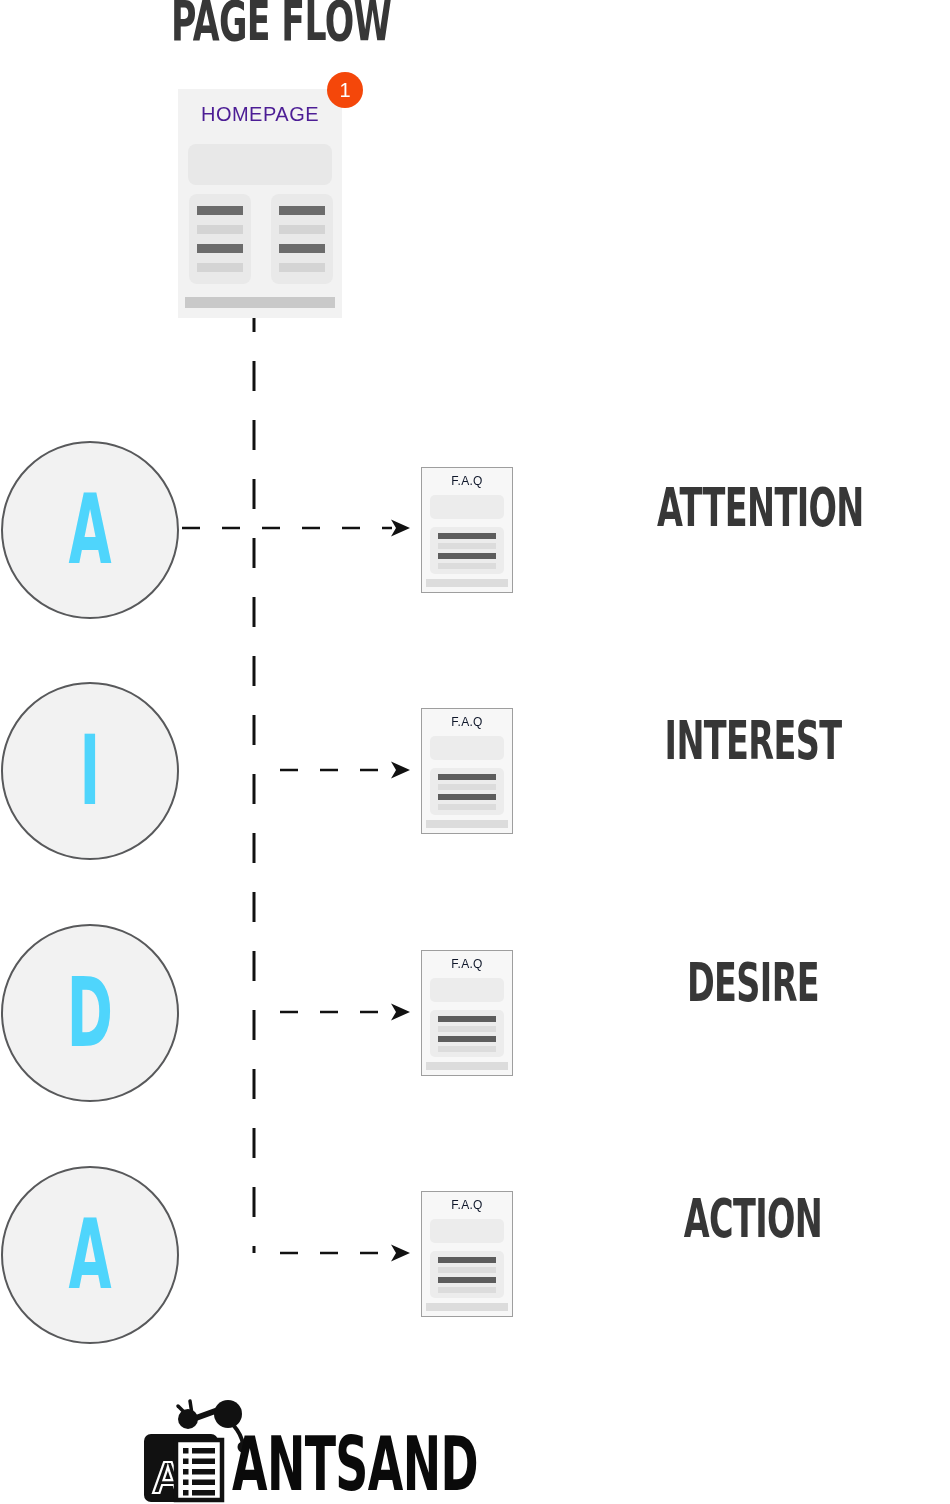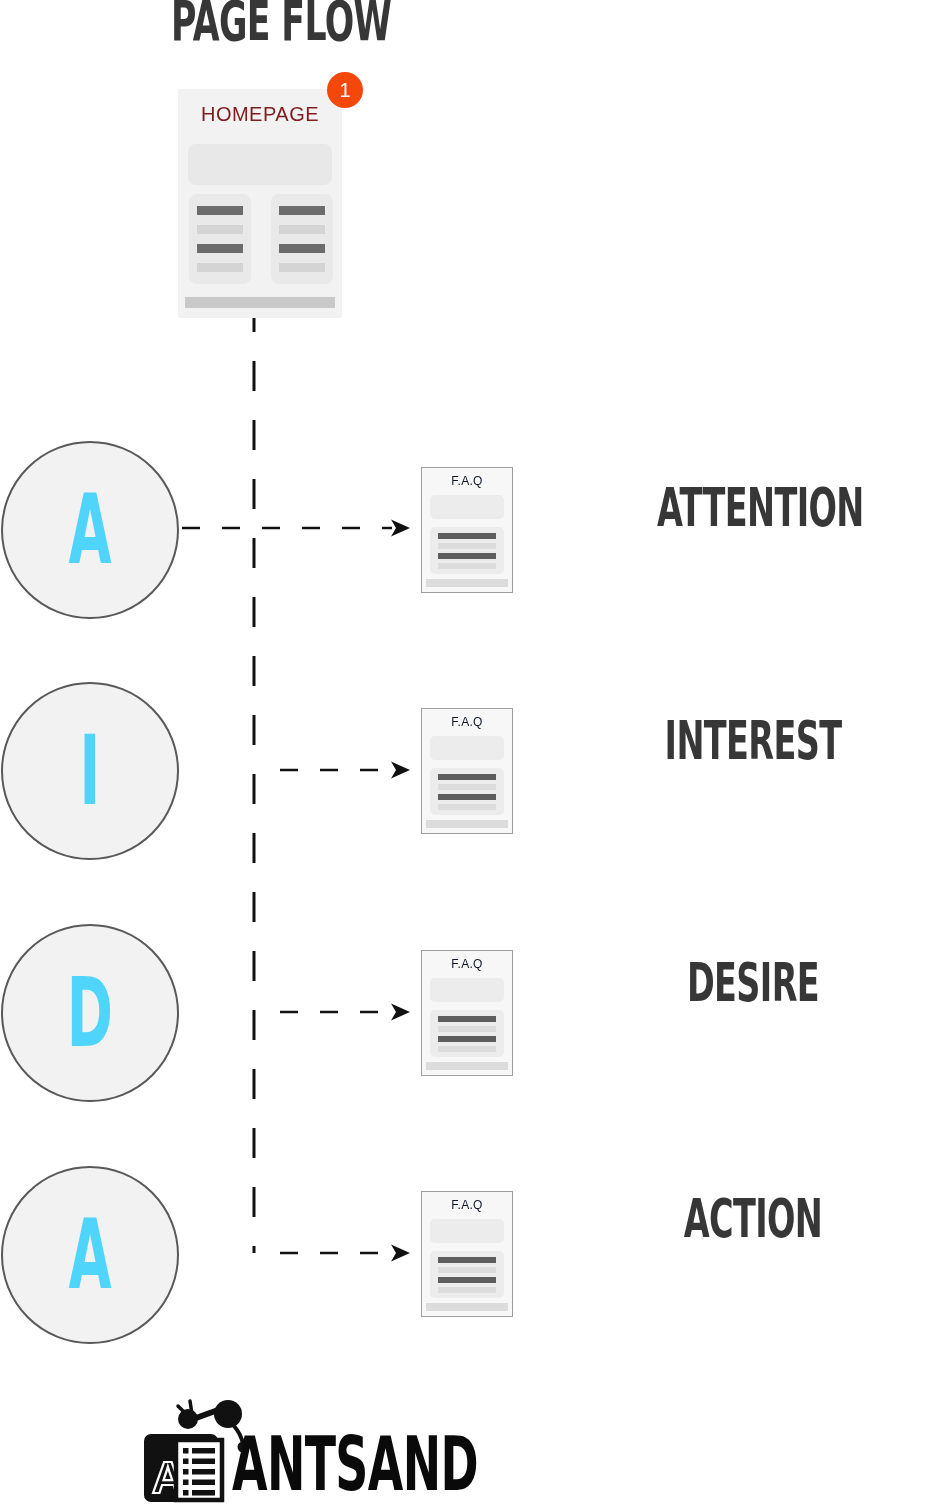--- a/index.html
+++ b/index.html
@@ -8,21 +8,21 @@
 
   
   .condensed{font-weight:bold;letter-spacing:-1px;transform:scaleX(0.62);transform-origin:left top;
              color:#373737;line-height:1;white-space:nowrap;}
 
   .page-title{position:absolute;left:171px;top:-7px;font-size:56px;}
 
   
   .home-card{position:absolute;left:178px;top:89px;width:164px;height:229px;background:#f2f2f2;}
   .home-title{position:absolute;left:0;top:14px;width:100%;text-align:center;
-              font-family:"Liberation Sans",sans-serif;font-size:20px;letter-spacing:.5px;color:#7f1d1d;}
+              font-family:"Liberation Sans",sans-serif;font-size:20px;letter-spacing:.5px;color:#4c1d95;}
   .hero{position:absolute;left:10px;top:55px;width:144px;height:41px;border-radius:8px;background:#e8e8e8;}
   .wcol{position:absolute;top:105px;width:62px;height:90px;border-radius:8px;background:#e9e9e9;
         display:flex;flex-direction:column;align-items:center;justify-content:center;gap:10px;}
   .wcol.c1{left:11px}.wcol.c2{left:93px}
   .bar{width:46px;height:9px;}
   .bar.dark{background:#6c6c6c}.bar.light{background:#d4d4d4}
   .home-footer{position:absolute;left:7px;top:208px;width:150px;height:11px;background:#c9c9c9;}
   .badge{position:absolute;left:149px;top:-17px;width:36px;height:36px;border-radius:50%;
          background:#f4470a;color:#ffffff;display:flex;align-items:center;justify-content:center;
          font-size:20px;font-family:"Liberation Sans",sans-serif;}

